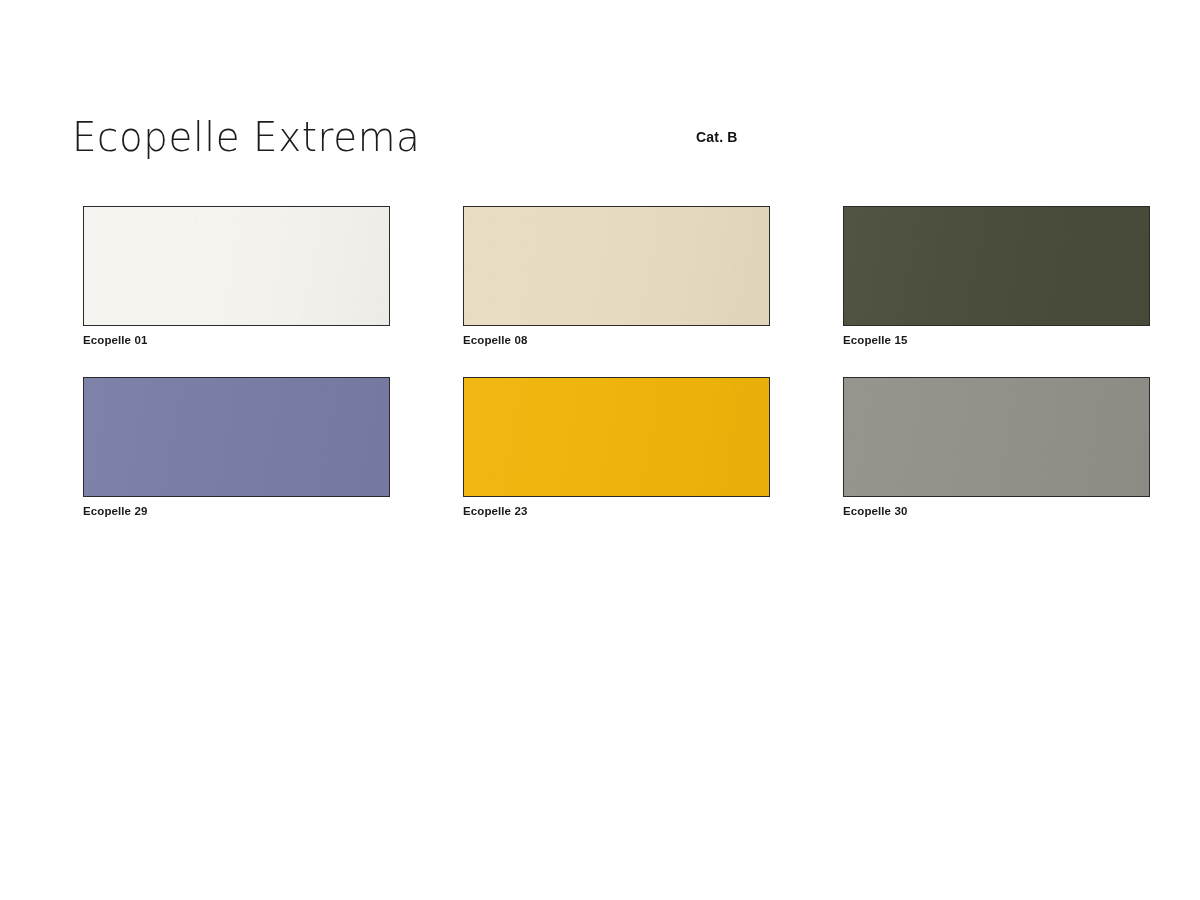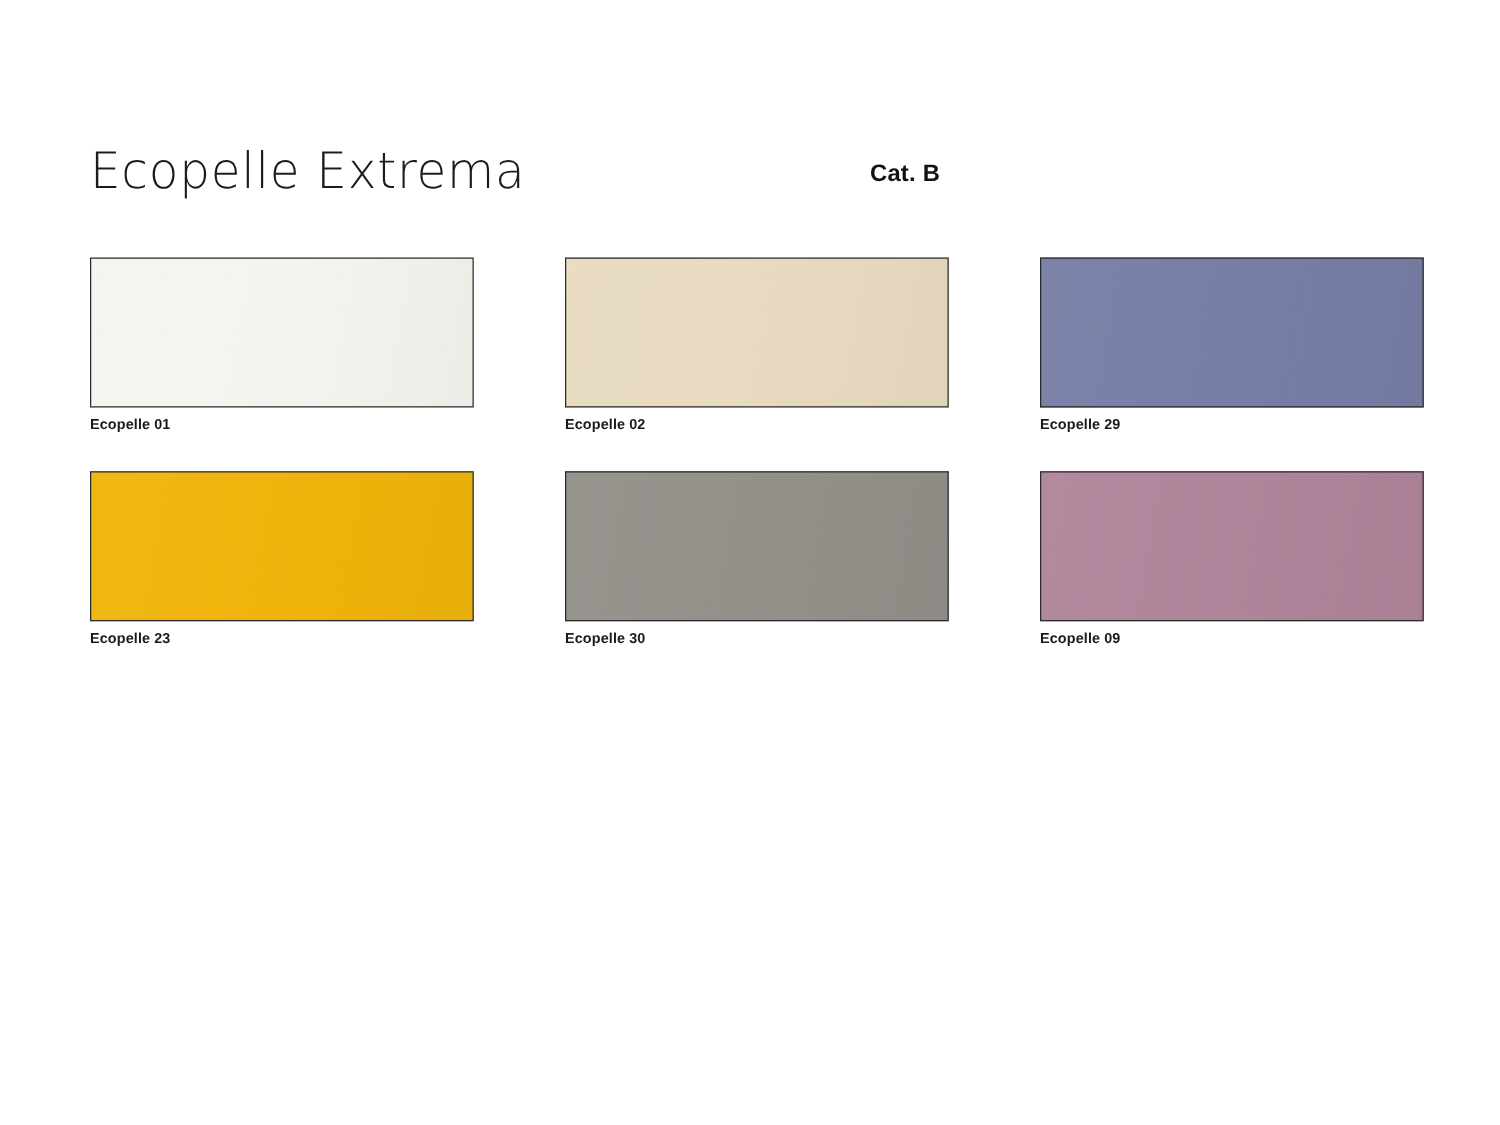--- a/index.html
+++ b/index.html
@@ -42,30 +42,30 @@
     white-space: nowrap;
     transform: scaleX(0.97);
     transform-origin: left center;
   }
   .category {
     position: absolute;
     left: 624px;
     top: 17px;
     font-family: "Liberation Sans", sans-serif;
     font-weight: bold;
-    font-size: 19px;
+    font-size: 14px;
     letter-spacing: 0.2px;
     color: #111111;
     white-space: nowrap;
   }
 
   
   .grid {
     position: absolute;
-    left: 72px;
+    left: 83px;
     top: 206px;
     width: 1068px;
     display: grid;
     grid-template-columns: repeat(3, 307px);
     column-gap: 73px;
     row-gap: 30px;
   }
 
   .swatch-cell {
     width: 307px;
@@ -131,33 +131,33 @@
     <div class="category">Cat. B</div>
   </div>
 
   <div class="grid">
       <div class="swatch-cell">
         <div class="swatch-chip" style="background-color: rgb(245, 244, 239);"></div>
         <div class="swatch-label">Ecopelle 01</div>
       </div>
       <div class="swatch-cell">
         <div class="swatch-chip" style="background-color: rgb(232, 219, 193);"></div>
-        <div class="swatch-label">Ecopelle 02</div>
+        <div class="swatch-label">Ecopelle 08</div>
+      </div>
+      <div class="swatch-cell">
+        <div class="swatch-chip" style="background-color: rgb(74, 76, 59);"></div>
+        <div class="swatch-label">Ecopelle 15</div>
       </div>
       <div class="swatch-cell">
         <div class="swatch-chip" style="background-color: rgb(119, 125, 165);"></div>
         <div class="swatch-label">Ecopelle 29</div>
       </div>
       <div class="swatch-cell">
         <div class="swatch-chip" style="background-color: rgb(240, 180, 10);"></div>
         <div class="swatch-label">Ecopelle 23</div>
       </div>
       <div class="swatch-cell">
         <div class="swatch-chip" style="background-color: rgb(147, 144, 138);"></div>
         <div class="swatch-label">Ecopelle 30</div>
       </div>
-      <div class="swatch-cell">
-        <div class="swatch-chip" style="background-color: rgb(176, 132, 154);"></div>
-        <div class="swatch-label">Ecopelle 09</div>
-      </div>
     </div>
 
 </div>
 
 </body></html>

